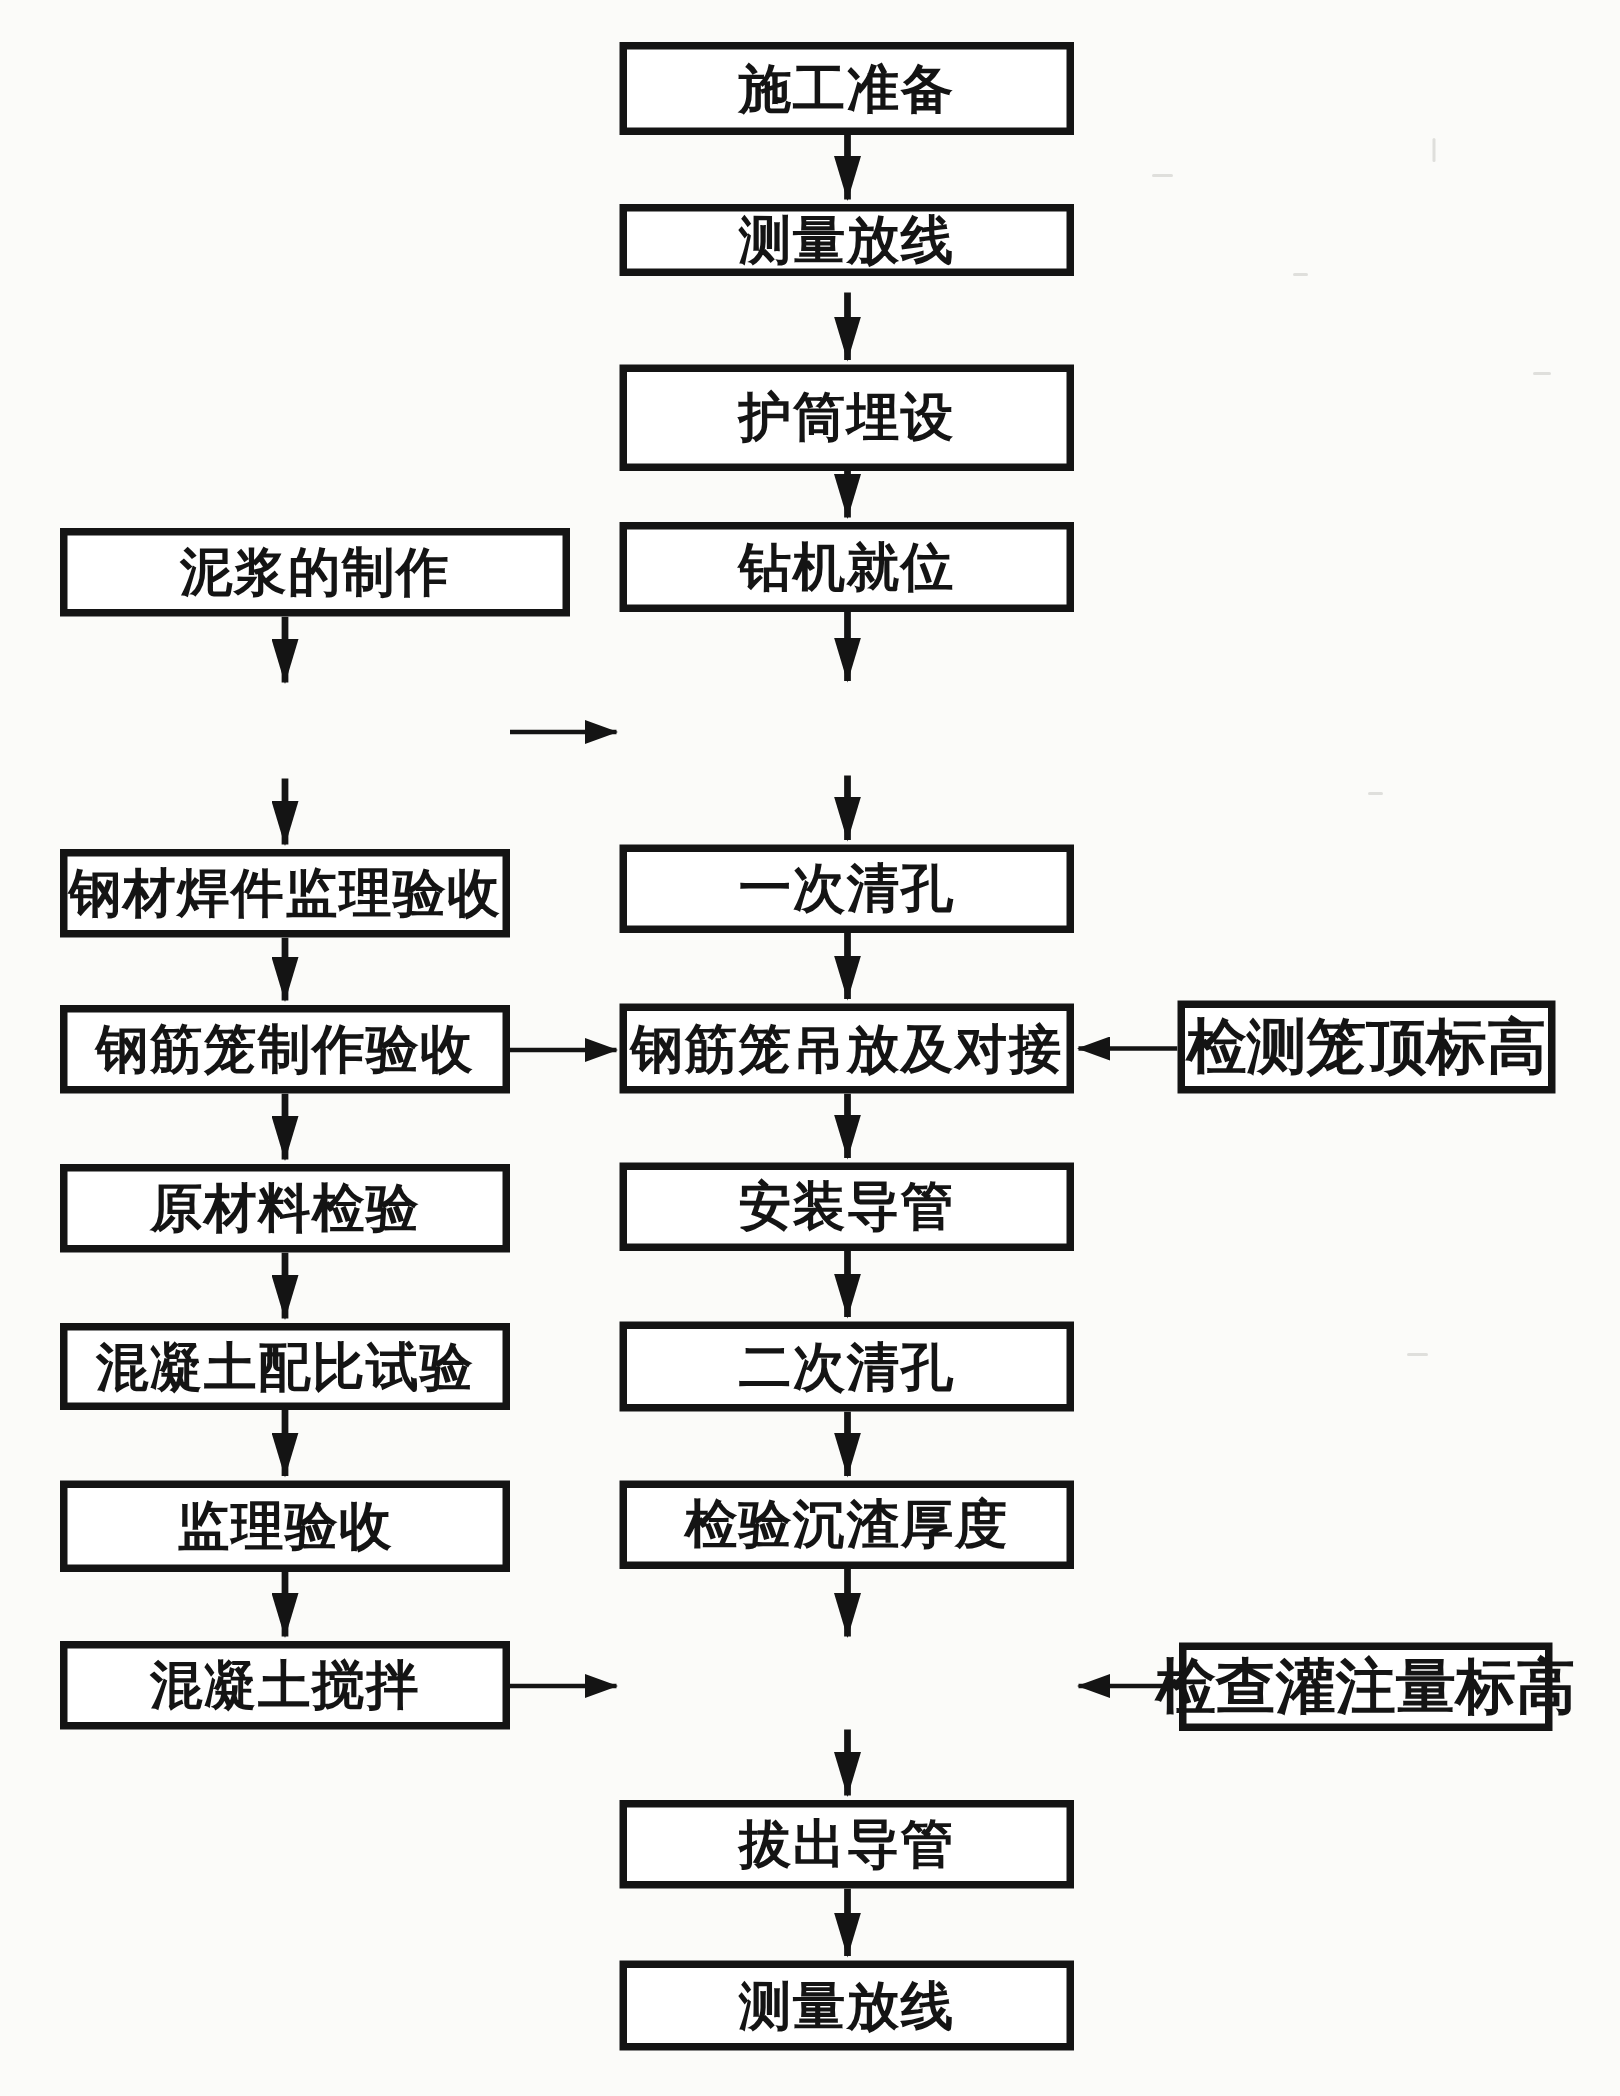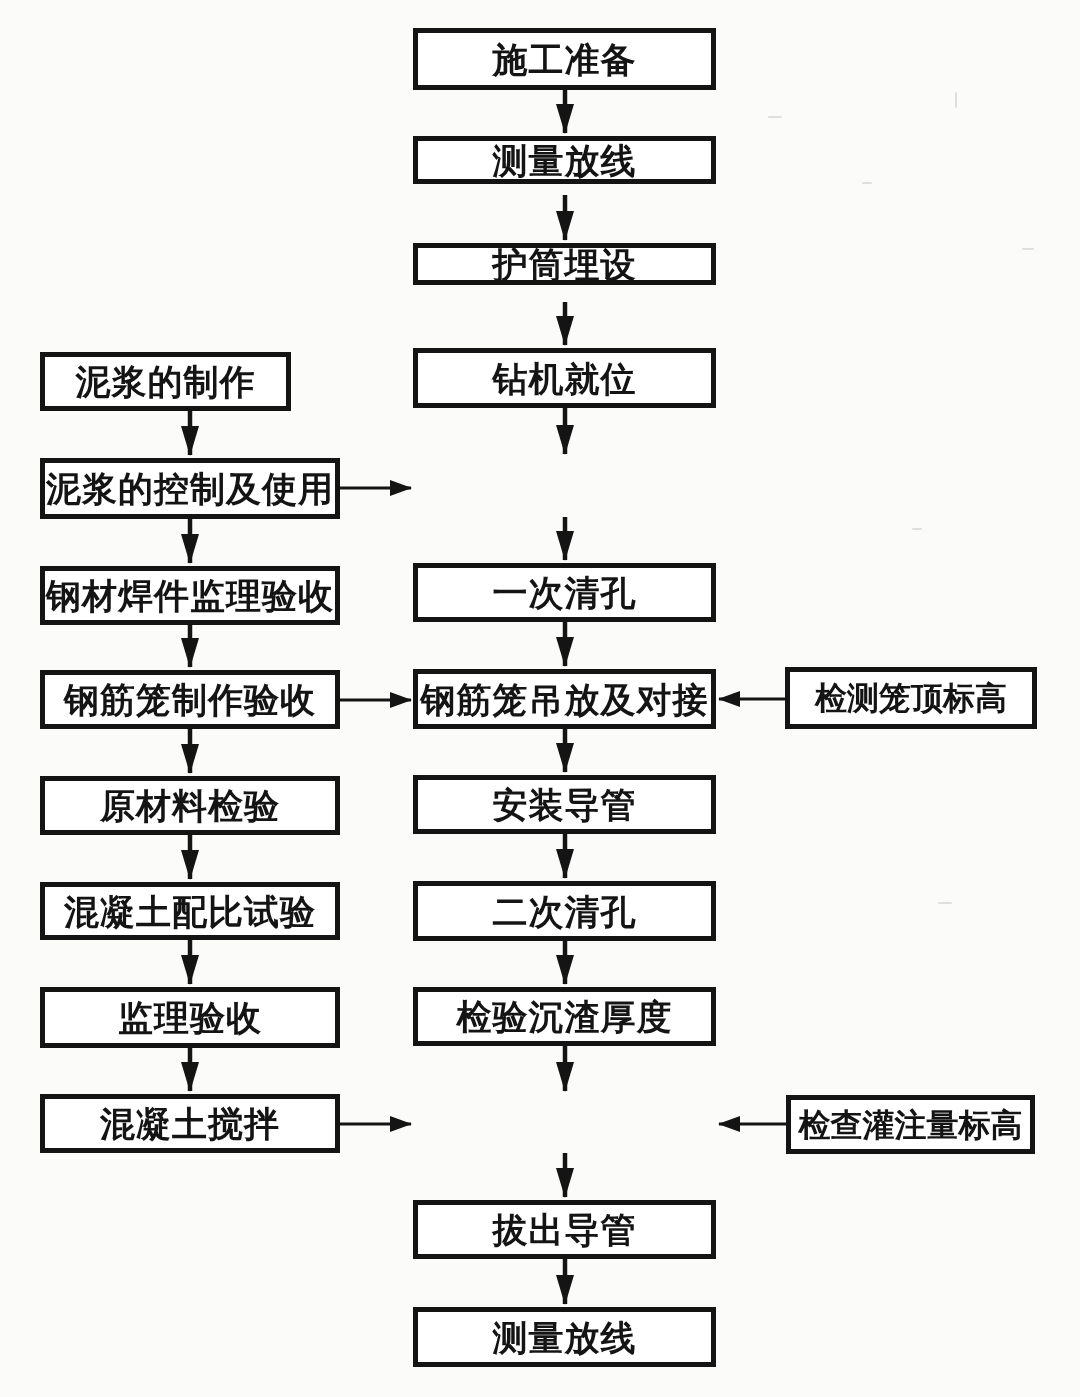--- a/index.html
+++ b/index.html
@@ -20,21 +20,21 @@
   .arrow-layer .v{stroke-width:4.5;}
   .arrow-layer .h{stroke-width:3;}
   .arrow-layer marker path{fill:var(--arrow);}
   .node{
     position:absolute;box-sizing:border-box;
     background:var(--box-fill);border:5px solid var(--box-border);
     display:flex;align-items:center;justify-content:center;
     color:var(--text);font-size:35px;font-weight:600;
     letter-spacing:1px;white-space:nowrap;line-height:1;
   }
-  .node.right-node{font-size:32px;letter-spacing:0;}
+  .node.right-node{font-size:40px;letter-spacing:0;}
   .artifact{position:absolute;background:#c9c9c4;opacity:.55;border-radius:1px;}
 </style>
 </head>
 <body>
 
 <div class="canvas">
 
   <svg class="arrow-layer" viewBox="0 0 1080 1397" xmlns="http://www.w3.org/2000/svg">
     <defs>
       <marker id="ahv" markerUnits="userSpaceOnUse" markerWidth="30" markerHeight="18" refX="29" refY="9" orient="auto">
@@ -69,32 +69,31 @@
     <line class="h" x1="340" y1="488" x2="411" y2="488" marker-end="url(#ahh)"></line>
     <line class="h" x1="340" y1="700" x2="411" y2="700" marker-end="url(#ahh)"></line>
     <line class="h" x1="340" y1="1124" x2="411" y2="1124" marker-end="url(#ahh)"></line>
 
     <line class="h" x1="785" y1="699" x2="719" y2="699" marker-end="url(#ahh)"></line>
     <line class="h" x1="786" y1="1124" x2="719" y2="1124" marker-end="url(#ahh)"></line>
   </svg>
 
   <div class="node main-node" style="left:413px;top:28px;width:303px;height:62px">施工准备</div>
   <div class="node main-node" style="left:413px;top:136px;width:303px;height:48px">测量放线</div>
-  <div class="node main-node" style="left:413px;top:243px;width:303px;height:42px">护筒埋设</div>
+  <div class="node main-node" style="left:413px;top:243px;width:303px;height:71px">护筒埋设</div>
   <div class="node main-node" style="left:413px;top:348px;width:303px;height:60px">钻机就位</div>
   <div class="node main-node" style="left:413px;top:563px;width:303px;height:59px">一次清孔</div>
   <div class="node main-node" style="left:413px;top:669px;width:303px;height:60px">钢筋笼吊放及对接</div>
   <div class="node main-node" style="left:413px;top:775px;width:303px;height:59px">安装导管</div>
   <div class="node main-node" style="left:413px;top:881px;width:303px;height:60px">二次清孔</div>
   <div class="node main-node" style="left:413px;top:987px;width:303px;height:59px">检验沉渣厚度</div>
   <div class="node main-node" style="left:413px;top:1200px;width:303px;height:59px">拔出导管</div>
   <div class="node main-node" style="left:413px;top:1307px;width:303px;height:60px">测量放线</div>
 
-  <div class="node left-node" style="left:40px;top:352px;width:251px;height:59px">泥浆的制作</div>
-  <div class="node left-node" style="left:40px;top:458px;width:300px;height:61px">泥浆的控制及使用</div>
+  <div class="node left-node" style="left:40px;top:352px;width:340px;height:59px">泥浆的制作</div>
   <div class="node left-node" style="left:40px;top:566px;width:300px;height:59px">钢材焊件监理验收</div>
   <div class="node left-node" style="left:40px;top:670px;width:300px;height:59px">钢筋笼制作验收</div>
   <div class="node left-node" style="left:40px;top:776px;width:300px;height:59px">原材料检验</div>
   <div class="node left-node" style="left:40px;top:882px;width:300px;height:58px">混凝土配比试验</div>
   <div class="node left-node" style="left:40px;top:987px;width:300px;height:61px">监理验收</div>
   <div class="node left-node" style="left:40px;top:1094px;width:300px;height:59px">混凝土搅拌</div>
 
   <div class="node right-node" style="left:785px;top:667px;width:252px;height:62px">检测笼顶标高</div>
   <div class="node right-node" style="left:786px;top:1095px;width:249px;height:59px">检查灌注量标高</div>
 

